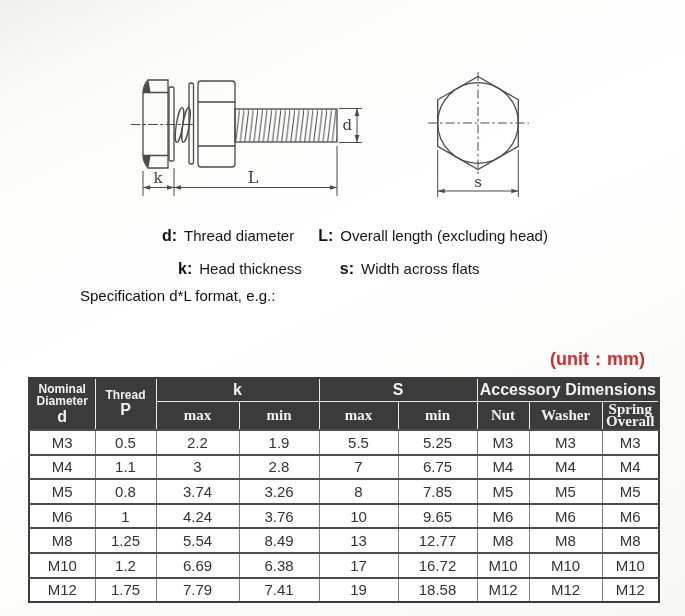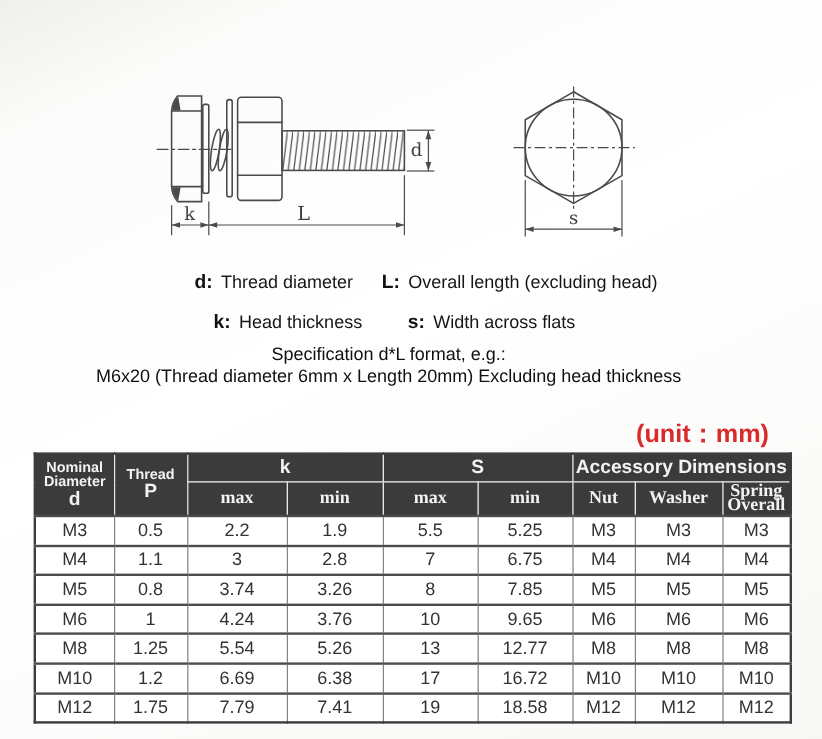--- a/index.html
+++ b/index.html
@@ -18,21 +18,21 @@
   .legend-line{position:absolute;white-space:nowrap;font-size:15px;color:#161616;}
   .legend-line-1{left:162px;top:227px;}
   .legend-line-2{left:178px;top:260px;}
   .legend-term{font-weight:bold;font-size:16px;color:#111;}
   .legend-desc{margin-left:7px;}
   .legend-gap-1{margin-left:24px;}
   .legend-gap-2{margin-left:38px;}
 
   .spec-note{position:absolute;left:80px;top:287px;font-size:15px;line-height:17.5px;color:#101010;white-space:nowrap;text-align:center;}
 
-  .unit-note{position:absolute;left:530px;top:347px;font-size:21px;font-weight:600;color:var(--unit_text,#d92b2b);white-space:nowrap;}
+  .unit-note{position:absolute;left:550px;top:347px;font-size:18px;font-weight:600;color:var(--unit_text,#d92b2b);white-space:nowrap;}
 
   table.dim-table{
     position:absolute;left:28px;top:377px;width:630px;
     border-collapse:collapse;table-layout:fixed;
     border:2px solid #3d3d3d;
   }
   .dim-table th{
     background:var(--header_bg,#3b3b3b);
     color:var(--header_text,#f2f2f2);
     border:1px solid #e9e9e9;
@@ -129,21 +129,20 @@
 
   <div class="legend-line legend-line-2">
     <span class="legend-term">k:</span><span class="legend-desc">Head thickness</span><span class="legend-term legend-gap-2">s:</span><span class="legend-desc">Width across flats</span>
   </div>
   <div class="legend-line legend-line-1">
     <span class="legend-term">d:</span><span class="legend-desc">Thread diameter</span><span class="legend-term legend-gap-1">L:</span><span class="legend-desc">Overall length (excluding head)</span>
   </div>
 
   <div class="spec-note">
     <div>Specification d*L format, e.g.:</div>
-    <div>M6x20 (Thread diameter 6mm x Length 20mm) Excluding head thickness</div>
   </div>
 
   <div class="unit-note">(unit：mm)</div>
 
   <table class="dim-table">
     <colgroup>
       <col style="width:66px">
         <col style="width:61px">
       <col style="width:83px">
         <col style="width:80px">
@@ -219,21 +218,21 @@
           <td>10</td>
           <td>9.65</td>
           <td>M6</td>
           <td>M6</td>
           <td>M6</td>
         </tr>
         <tr>
           <td>M8</td>
           <td>1.25</td>
           <td>5.54</td>
-          <td>5.26</td>
+          <td>8.49</td>
           <td>13</td>
           <td>12.77</td>
           <td>M8</td>
           <td>M8</td>
           <td>M8</td>
         </tr>
         <tr>
           <td>M10</td>
           <td>1.2</td>
           <td>6.69</td>

